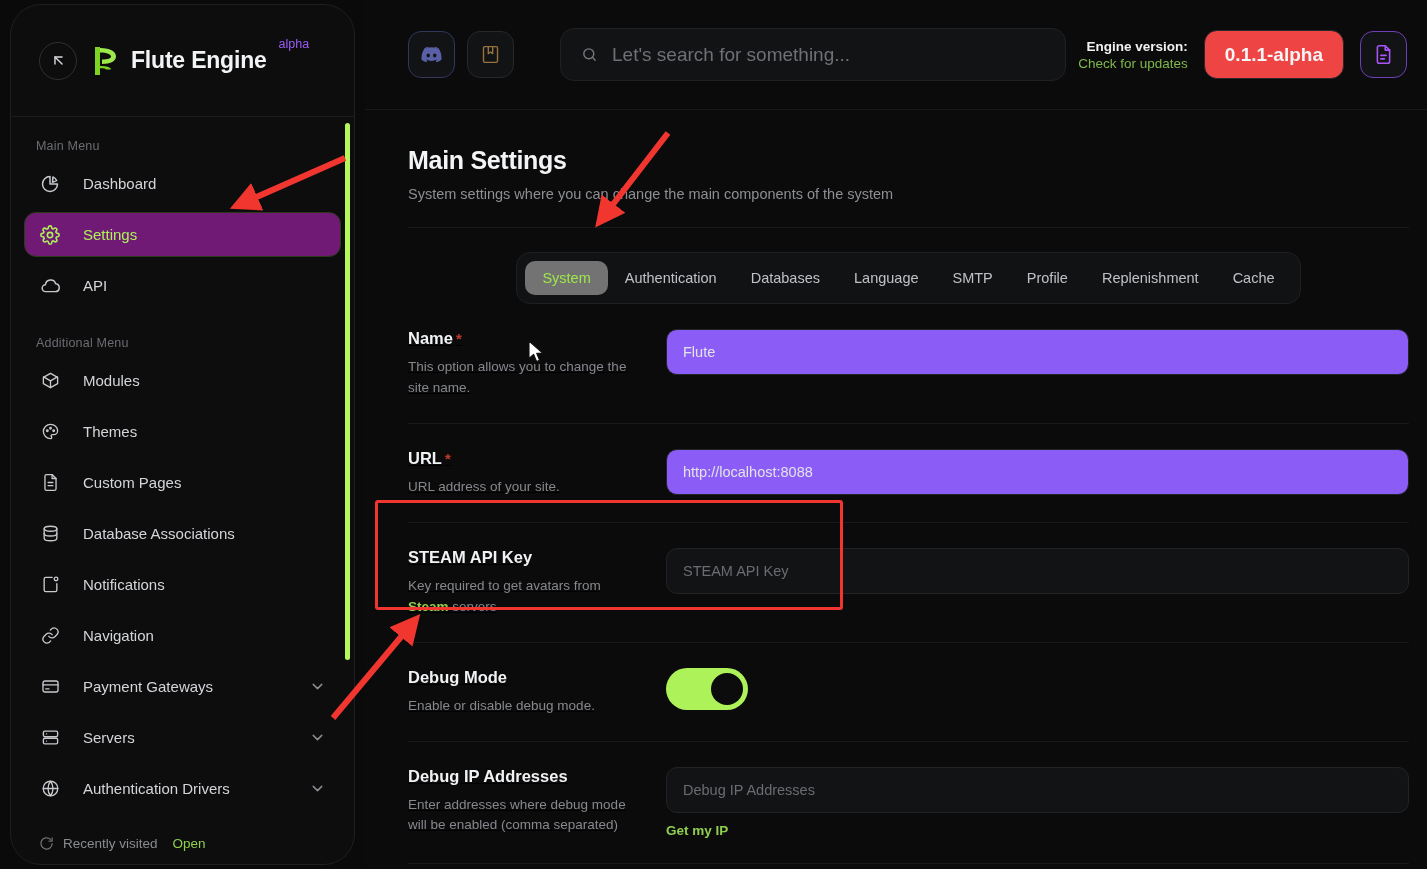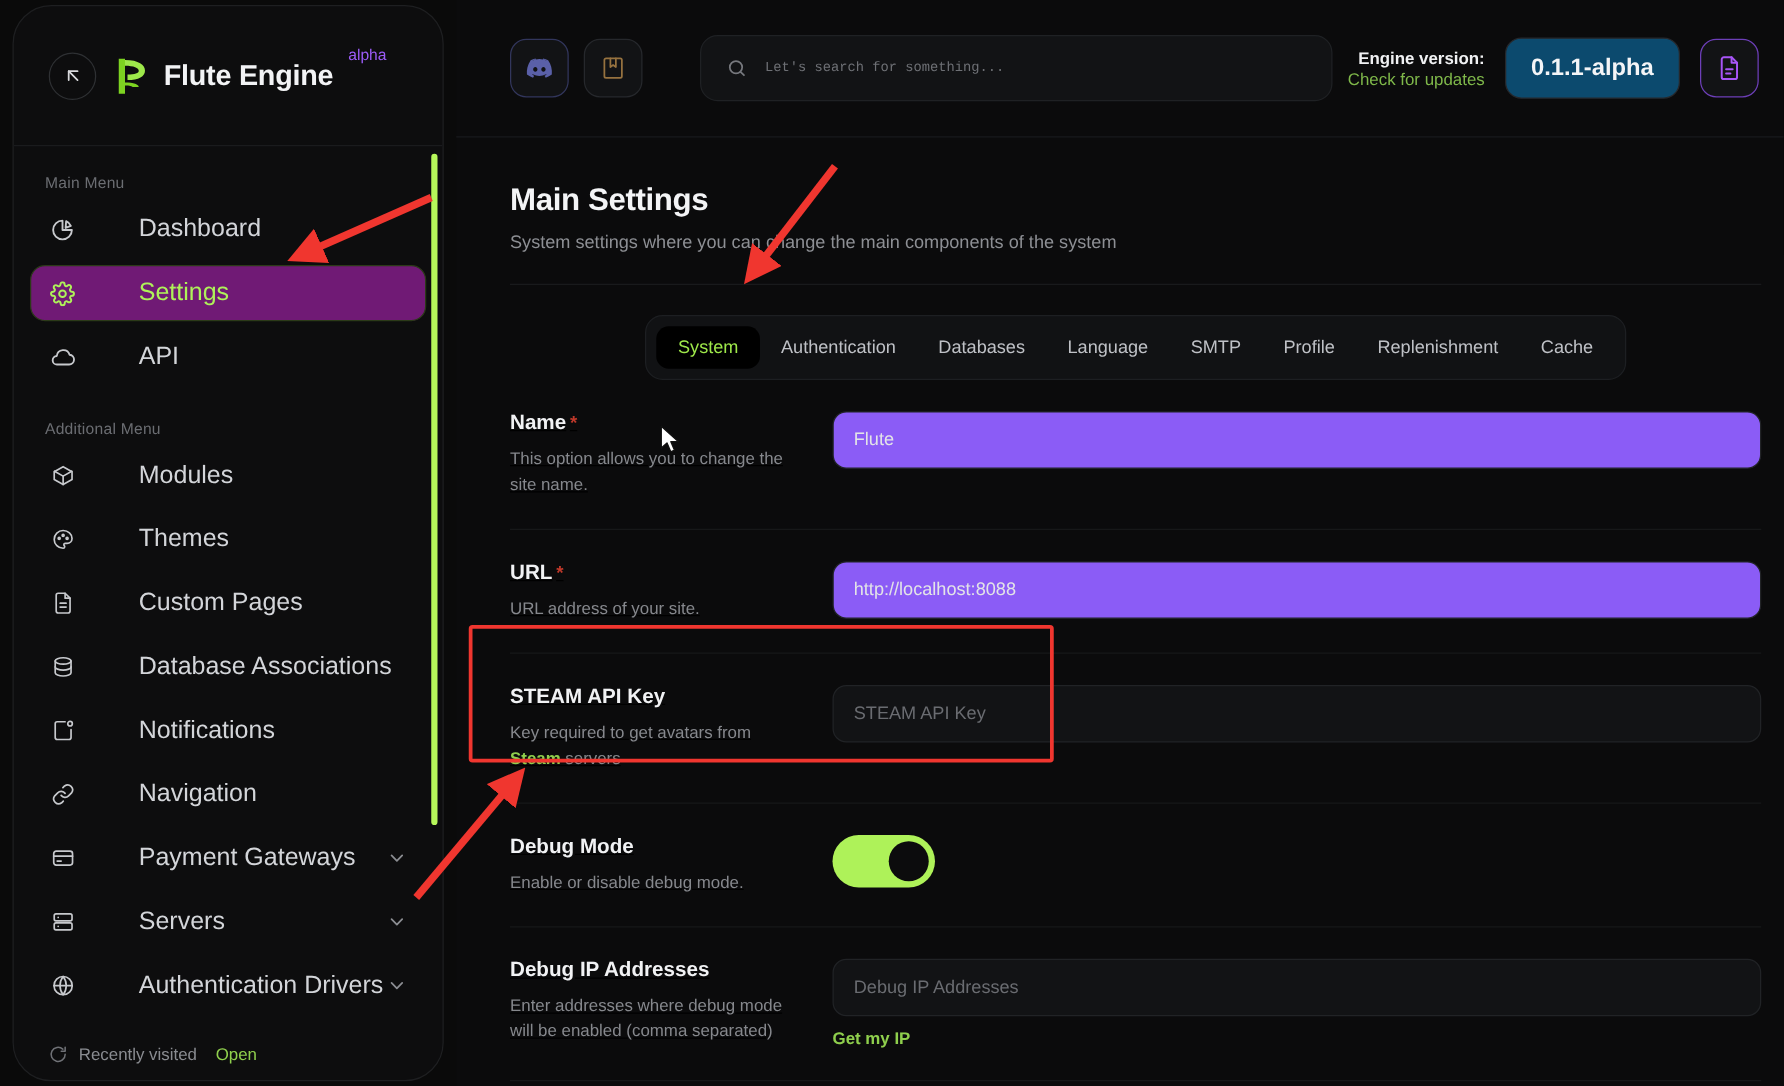--- a/index.html
+++ b/index.html
@@ -59,23 +59,22 @@
     border-radius: 12px; cursor: pointer;
     margin-bottom: 6px;
     border: 1px solid transparent;
   }
   .nav-item .ni-icon {
     width: 22px; height: 22px; flex: 0 0 22px;
     margin-right: 22px; color: #c7c9cd;
     display: flex; align-items: center; justify-content: center;
   }
   .nav-item .ni-label {
-    font-size: 20px; color: #d3d5d9; flex: 1 1 auto;
+    font-size: 15px; color: #d3d5d9; flex: 1 1 auto;
     white-space: nowrap;
-    margin-left: 28px;
   }
   .nav-item .ni-chev { color: #8b8d92; display: flex; }
   .nav-item.active {
     background: #701a75;
     border-color: #2b3a18;
   }
   .nav-item.active .ni-icon { color: #aef259; }
   .nav-item.active .ni-label { color: #aef259; }
 
   #nav-scrollbar-track {
@@ -125,33 +124,33 @@
   #searchbar {
     flex: 1 1 auto; max-width: 522px;
     height: 53px; margin-left: 34px;
     background: #121315; border: 1px solid #1f2124;
     border-radius: 14px;
     display: flex; align-items: center; gap: 14px;
     padding: 0 20px; cursor: text;
   }
   #search-input {
     flex: 1 1 auto; background: transparent; border: 0; outline: 0;
-    color: #fde047; font-size: 11px;
-    font-family: Liberation Mono, monospace;
+    color: #fde047; font-size: 19px;
+    font-family: Liberation Sans, sans-serif;
   }
   #search-input::placeholder { color: #6e7075; }
   #version-block {
     margin-left: auto; display: flex; align-items: center; gap: 16px;
   }
   #version-text { text-align: right; }
   #version-label { font-size: 13.5px; font-weight: 700; color: #f0f1f3; display: block; }
   #version-updates { font-size: 13.5px; color: #7fb84a; cursor: pointer; display: block; margin-top: 2px; }
   #version-badge {
     height: 49px; padding: 0 20px; border-radius: 13px;
-    border: 1px solid #26282c; background: #0c4a6e;
+    border: 1px solid #26282c; background: #ef4444;
     display: flex; align-items: center;
     font-size: 19px; font-weight: 700; color: #f4f5f7;
   }
 
   #content {
     height: 759px; overflow: hidden;
     padding: 36px 18px 0 43px;
   }
   #page-title { font-size: 25px; font-weight: 700; color: #f3f4f6; letter-spacing: -0.3px; }
   #page-subtitle { font-size: 14.5px; color: #8d8f94; margin-top: 11px; }
@@ -160,21 +159,21 @@
   #tabs-wrap { display: flex; justify-content: center; margin-top: 24px; }
   #tabs {
     display: inline-flex; align-items: center;
     background: #111214; border: 1px solid #1d1f22;
     border-radius: 14px; padding: 8px;
   }
   .tab {
     padding: 9px 17px; border-radius: 10px;
     font-size: 14.5px; color: #bfc1c6; cursor: pointer; white-space: nowrap;
   }
-  .tab.active { background: #000000; color: #9ee84a; text-align: right; }
+  .tab.active { background: #737373; color: #9ee84a; text-align: right; }
 
   .setting-row {
     display: flex; align-items: flex-start;
     padding: 25px 0 24px 0;
     border-bottom: 1px solid #171819;
     text-decoration: underline;
   }
   .setting-left { width: 258px; flex: 0 0 258px; padding-right: 24px; }
   .setting-name { font-size: 16.5px; font-weight: 700; color: #f1f2f4; }
   .setting-req { color: #c0392b; font-size: 15px; margin-left: 3px; }

